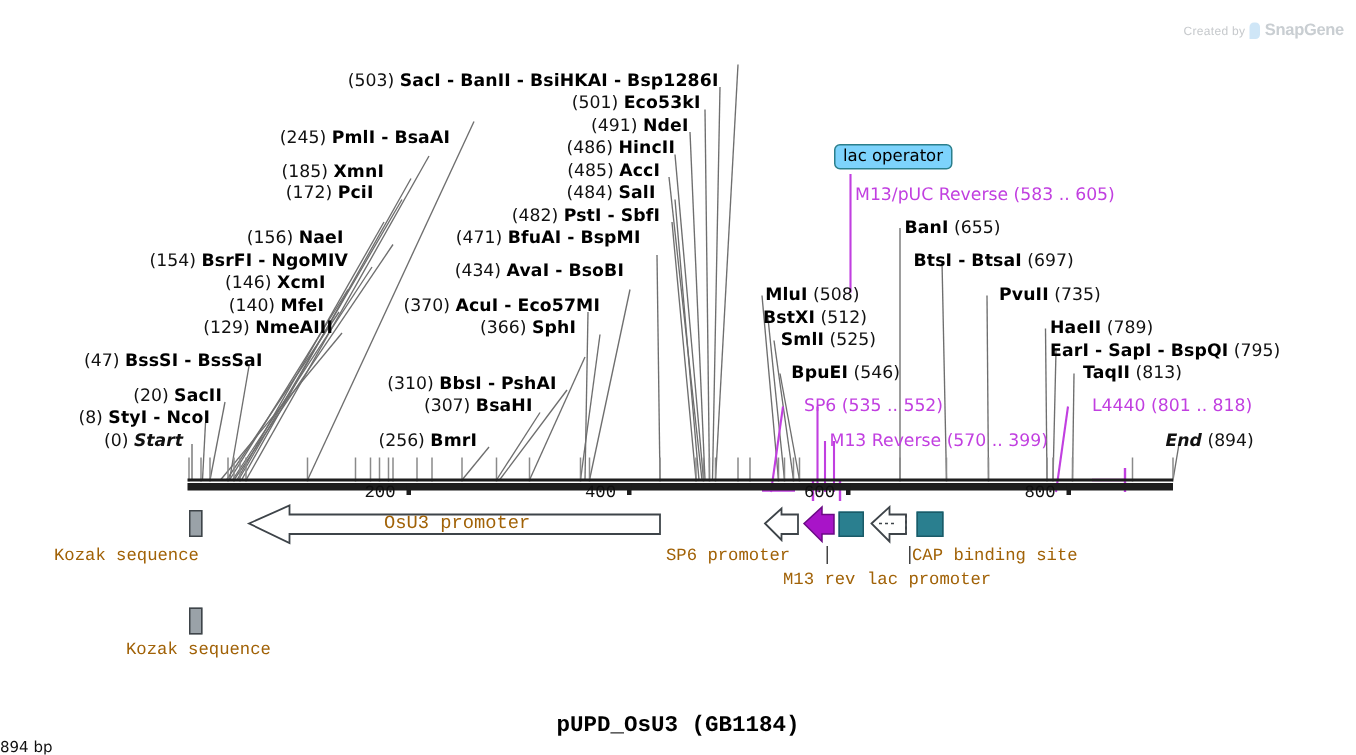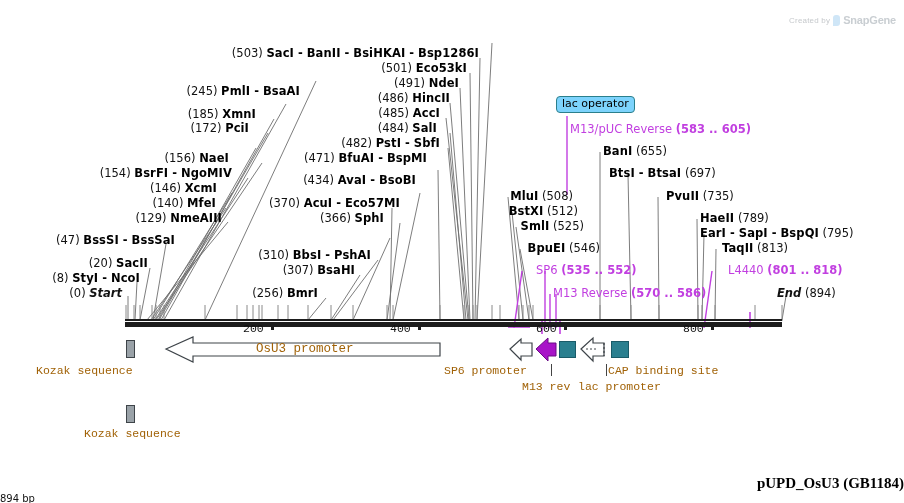--- a/index.html
+++ b/index.html
@@ -38,21 +38,21 @@
     font-size:11.5px;
     font-family:"DejaVu Sans", sans-serif;
     line-height:13px;
   }
   .lbl.r { text-align:right; }
   .pos { font-weight:400; color:#111; }
   .enz { font-weight:bold; color:#000; letter-spacing:.1px; }
   .sep { font-weight:bold; color:#000; }
   .ital { font-style:italic; font-weight:bold; }
   .primer { color:#c13fe0; font-weight:400; font-size:11.5px; }
-  .primer .prange { color:#c13fe0;font-weight:bold; }
+  .primer .prange { color:#c13fe0; }
 
   
   .op-tag {
     position:absolute;
     background:#7dd3fc;
     border:1.4px solid #2b7f8c;
     border-radius:4px;
     font-size:11px;
     padding:1px 5px 2px 5px;
     color:#000;
@@ -107,23 +107,23 @@
   }
   .box-teal {
     position:absolute;
     background:#2a7f8f;
     border:1px solid #1a5b68;
   }
 
   
   .title {
     position:absolute;
-    width:904px; text-align:right;
+    width:904px; text-align:center;
     font-weight:bold; font-size:15px;
-    font-family:Liberation Serif, serif;
+    font-family:Liberation Mono, monospace;
     color:#000;
   }
   .subtitle {
     position:absolute;
     width:904px; 
     font-size:10px;
     font-family:"DejaVu Sans", sans-serif;
     color:#111;
   }
 </style>
@@ -418,21 +418,21 @@
   <div class="lbl primer" style="left:570px;top:111px">
     <span>M13/pUC Reverse</span>
     <span class="prange">(583 .. 605)</span>
   </div>
   <div class="lbl primer" style="left:536px;top:252px">
     <span>SP6</span>
     <span class="prange">(535 .. 552)</span>
   </div>
   <div class="lbl primer" style="left:553px;top:275px">
     <span>M13 Reverse</span>
-    <span class="prange">(570 .. 586)</span>
+    <span class="prange">(570 .. 399)</span>
   </div>
   <div class="lbl primer" style="left:728px;top:252px">
     <span>L4440</span>
     <span class="prange">(801 .. 818)</span>
   </div>
 
   <div class="op-tag" style="left:556px;top:84px">lac operator</div>
 
   <div class="dna-thin" style="left:125px;top:307px;width:657px"></div>
   <div class="dna-line" style="left:125px;top:310px;width:657px"></div>

